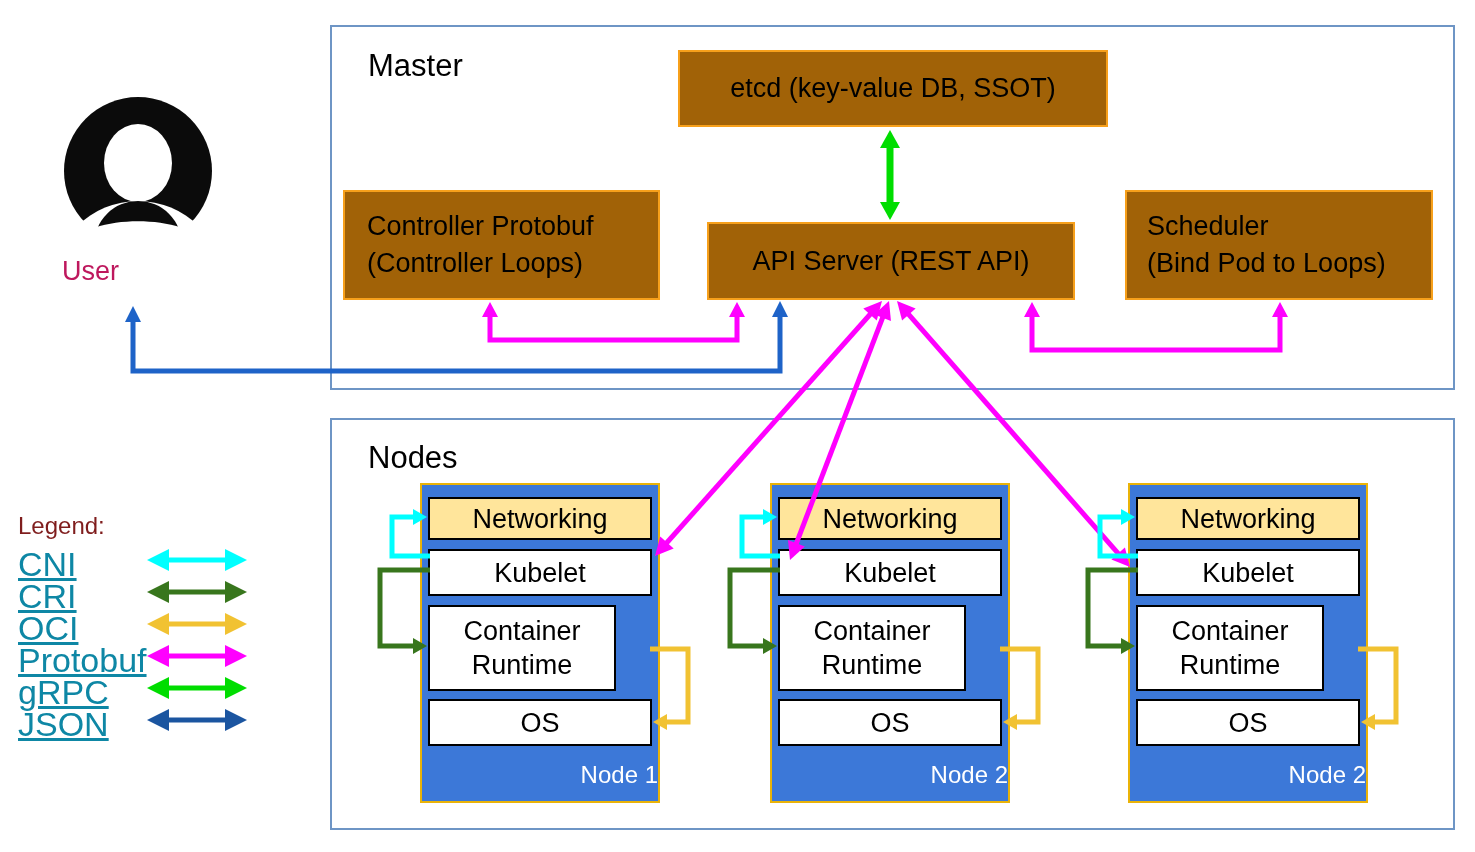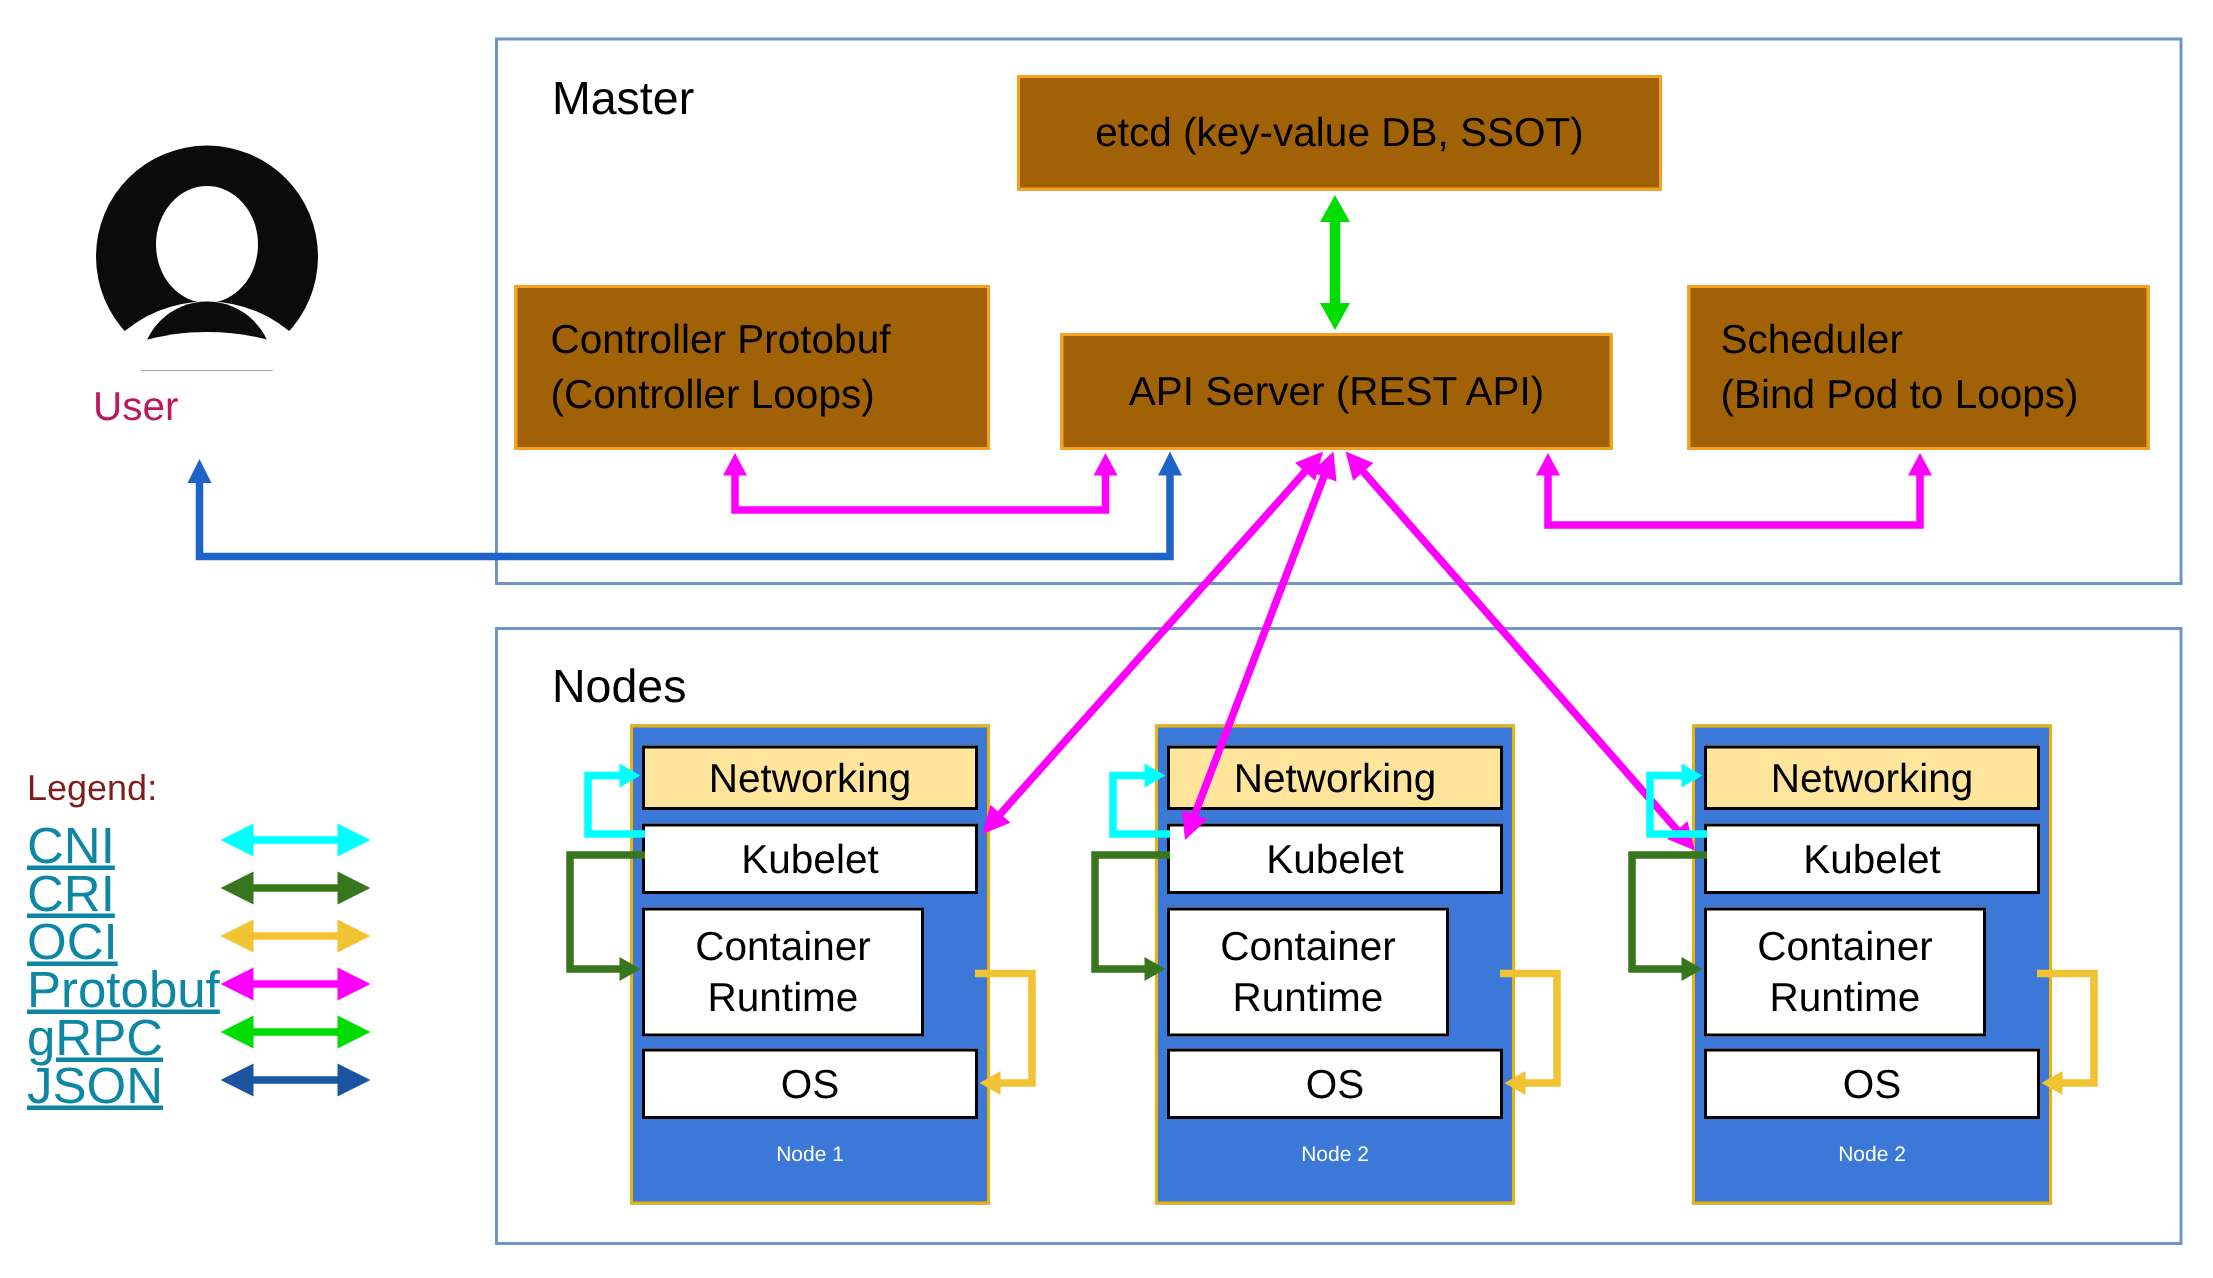--- a/index.html
+++ b/index.html
@@ -16,21 +16,21 @@
 
   .user-wrap{position:absolute;left:62px;top:95px;width:152px;text-align:center;}
   .user-label{position:absolute;left:62px;top:256px;width:152px;text-align:left;font-size:27px;color:#be185d;}
 
   .node{position:absolute;top:483px;width:240px;height:320px;background:var(--c-node_fill);
         border:2px solid #eab308;box-sizing:border-box;}
   .layer{position:absolute;left:6px;width:224px;background:#fff;border:2px solid #000;box-sizing:border-box;
          display:flex;align-items:center;justify-content:center;text-align:center;
          font-size:27px;line-height:34px;color:#000;}
   .layer.networking{background:var(--c-networking_fill);}
-  .node-name{position:absolute;left:0;right:0;top:276px;text-align:center;font-size:14px;color:#fff;}
+  .node-name{position:absolute;left:0;right:0;top:276px;text-align:right;font-size:24px;color:#fff;}
 
   .legend-title{position:absolute;left:18px;top:512px;font-size:24px;color:#7f1d1d;}
   .legend-item{position:absolute;left:18px;height:30px;font-size:34px;color:var(--c-legend_link);
                text-decoration:underline;cursor:pointer;}
 
   #arrows{position:absolute;left:0;top:0;width:1475px;height:852px;pointer-events:none;z-index:10;}
 </style>
 </head>
 <body>
 

